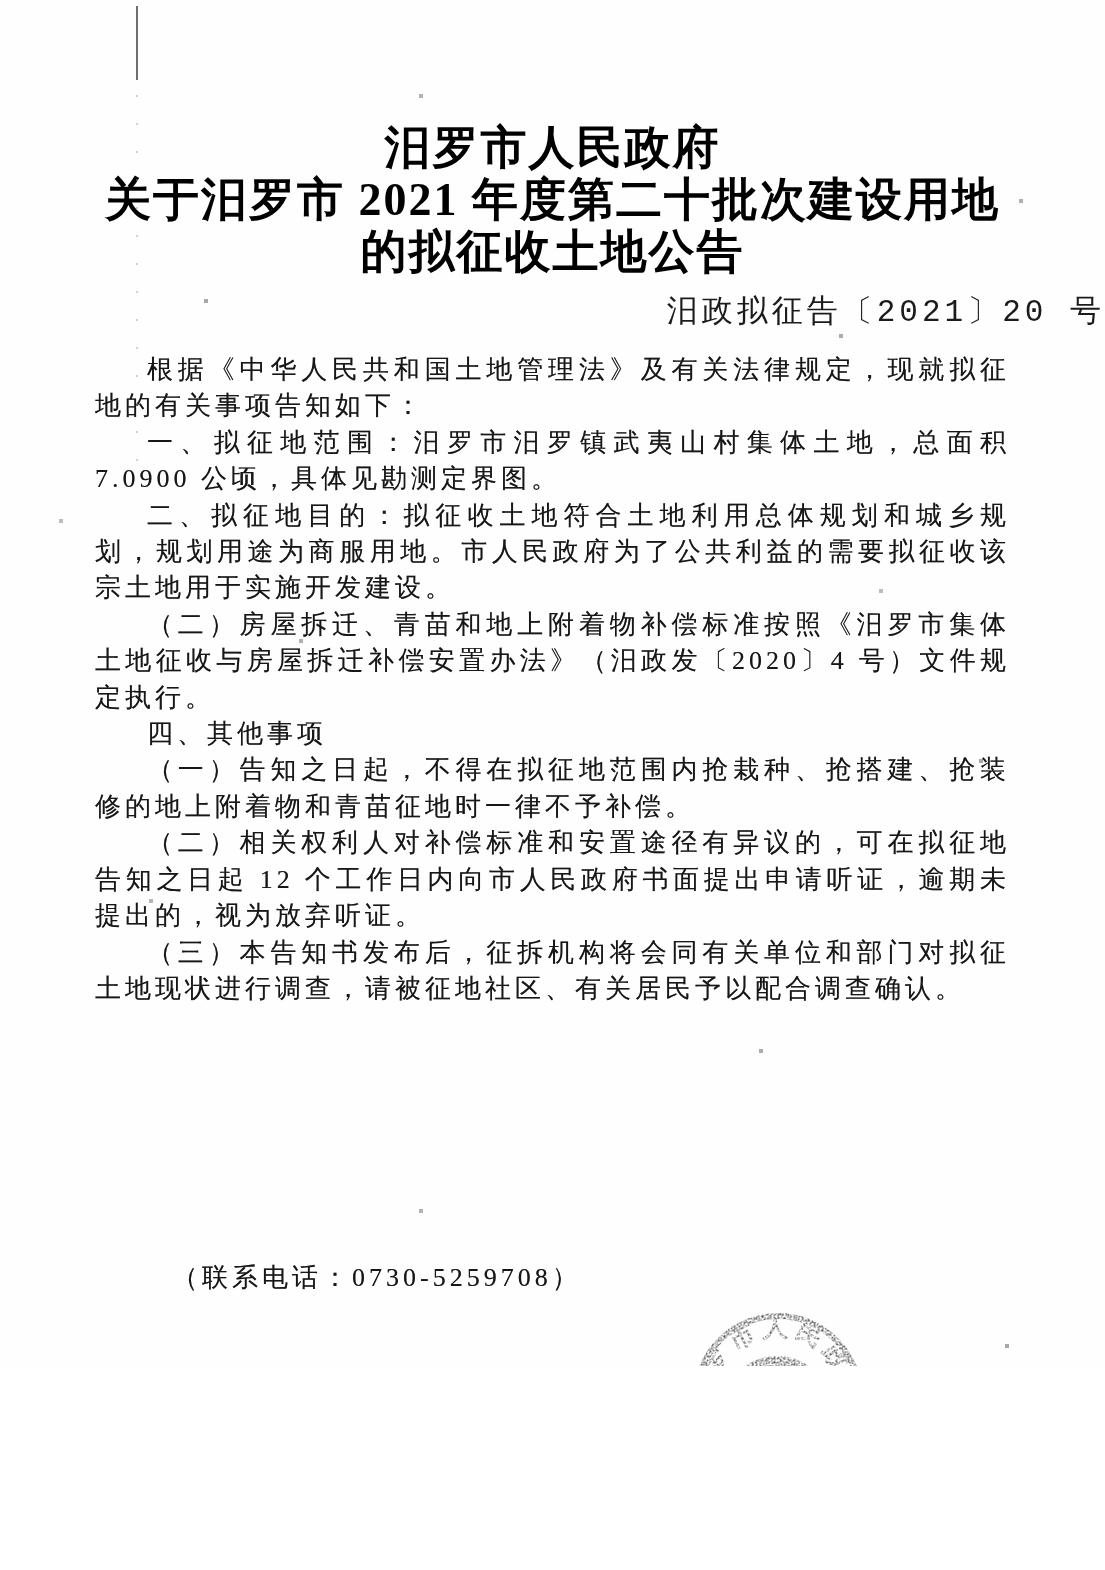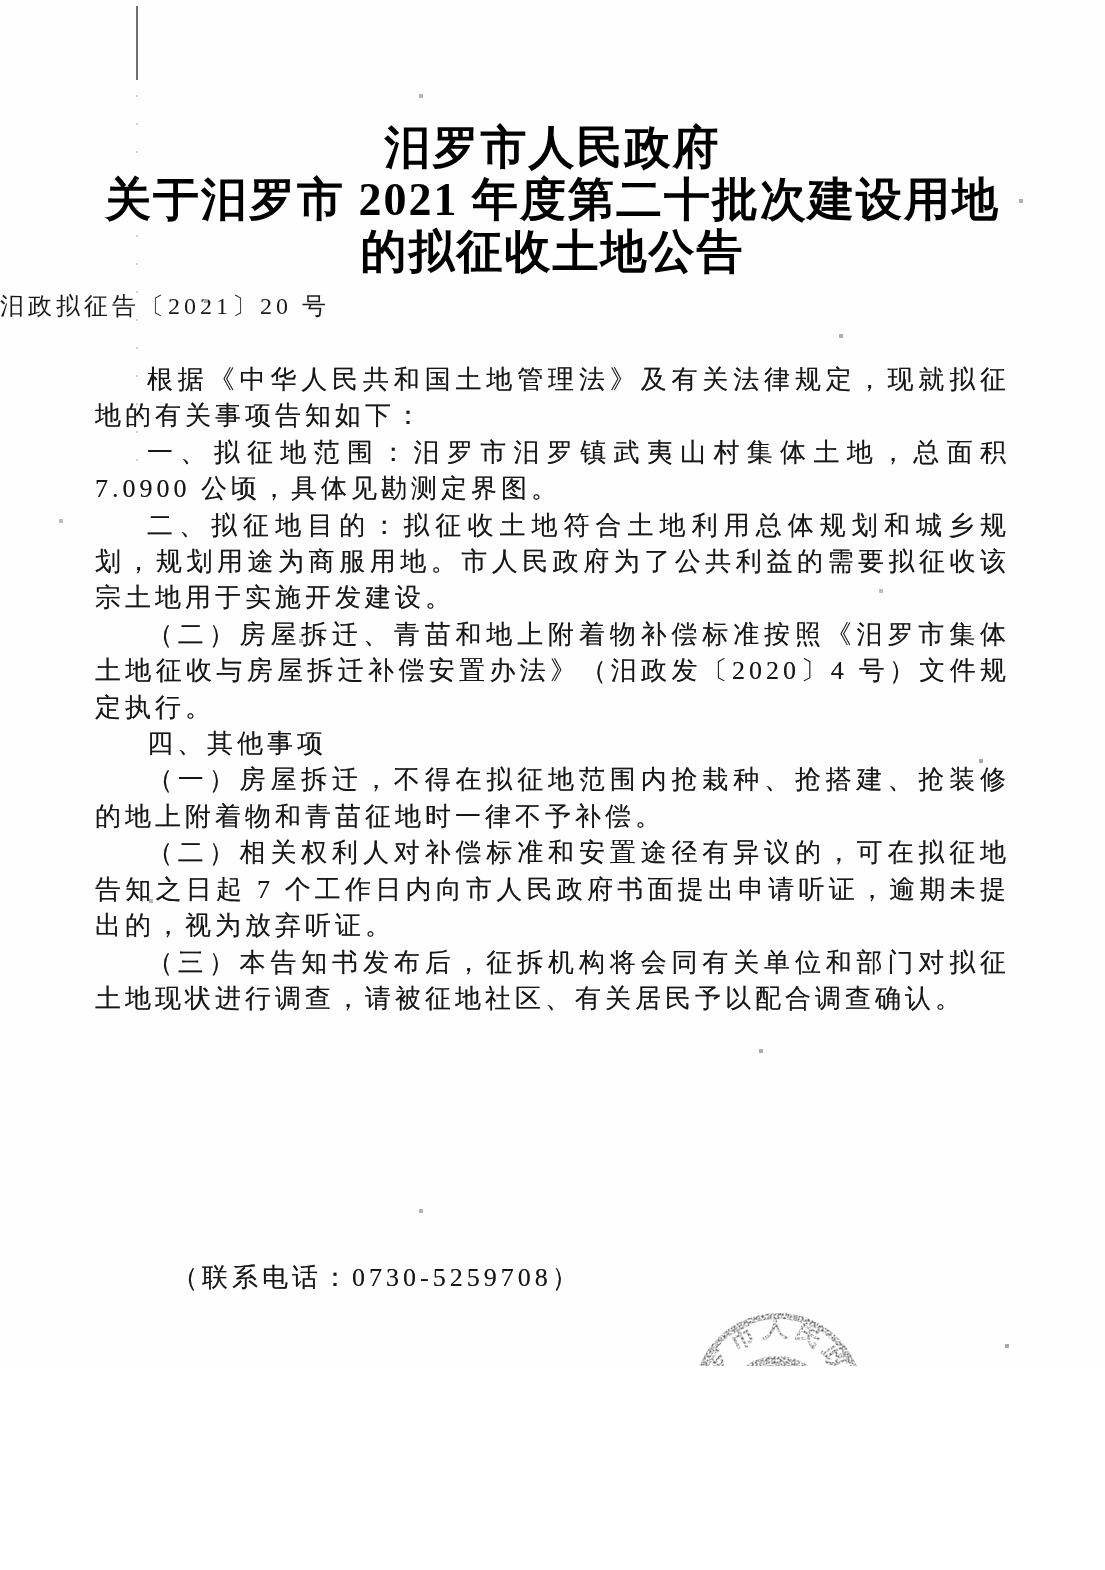--- a/index.html
+++ b/index.html
@@ -17,27 +17,28 @@
     text-align: center;
     font-size: 46px;
     font-weight: bold;
     line-height: 52px;
     letter-spacing: 2px;
     color: #000;
   }
   .title .t-line { display: block; }
   .doc-number {
     margin-top: 12px;
-    text-align: left;
-    font-size: 24px;
+    text-align: right;
+    font-size: 31px;
     letter-spacing: 4px;
     color: #1b1b1b;
+    font-family: Liberation Mono, monospace;
   }
   .body-text {
-    margin: 40px 95px 0;
+    margin: 20px 95px 0;
     width: 915px;
     font-size: 26px;
     line-height: 36.4px;
     letter-spacing: 4px;
     text-align: justify;
     text-shadow: 0 0 0.6px rgba(0,0,0,0.45);
   }
   .body-text p { margin: 0; text-indent: 2em; }
   .contact {
     position: absolute;
@@ -130,23 +131,23 @@
 
       <p>二、拟征地目的：拟征收土地符合土地利用总体规划和城乡规划，规划用途为商服用地。市人民政府为了公共利益的需要拟征收该宗土地用于实施开发建设。</p>
 
 
 
       <p>（二）房屋拆迁、青苗和地上附着物补偿标准按照《汨罗市集体土地征收与房屋拆迁补偿安置办法》（汨政发〔2020〕4 号）文件规定执行。</p>
 
 
       <p>四、其他事项</p>
 
-      <p>（一）房屋拆迁，不得在拟征地范围内抢栽种、抢搭建、抢装修的地上附着物和青苗征地时一律不予补偿。</p>
+      <p>（一）告知之日起，不得在拟征地范围内抢栽种、抢搭建、抢装修的地上附着物和青苗征地时一律不予补偿。</p>
 
-      <p>（二）相关权利人对补偿标准和安置途径有异议的，可在拟征地告知之日起 7 个工作日内向市人民政府书面提出申请听证，逾期未提出的，视为放弃听证。</p>
+      <p>（二）相关权利人对补偿标准和安置途径有异议的，可在拟征地告知之日起 12 个工作日内向市人民政府书面提出申请听证，逾期未提出的，视为放弃听证。</p>
 
       <p>（三）本告知书发布后，征拆机构将会同有关单位和部门对拟征土地现状进行调查，请被征地社区、有关居民予以配合调查确认。</p>
     </div>
 
   <p class="contact">（联系电话：0730-5259708）</p>
 
   <div class="signature">
     <svg class="seal" viewBox="0 0 180 180" xmlns="http://www.w3.org/2000/svg">
       <defs>
         <filter id="speckle" x="-20%" y="-20%" width="140%" height="140%">

